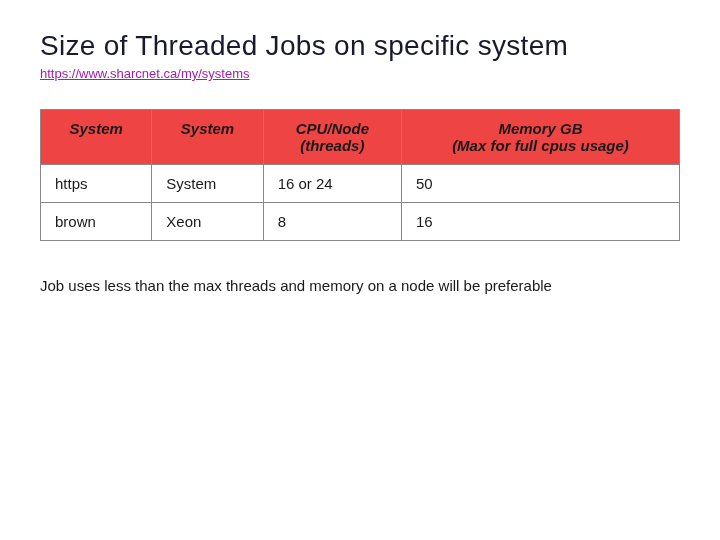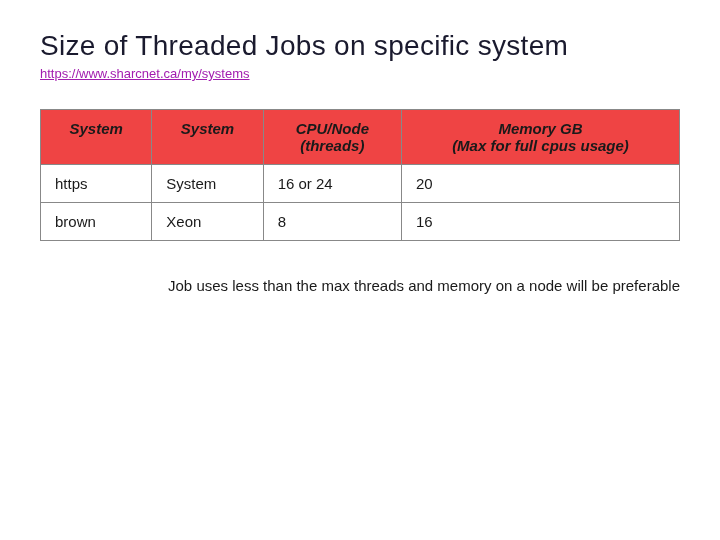--- a/index.html
+++ b/index.html
@@ -65,21 +65,20 @@
     }
 
     .data-table tbody tr:nth-child(odd) {
       background: #ffffff;
     }
 
     .footer-note {
       font-size: 15px;
       color: #1a1a1a;
       margin-top: 10px;
-      text-align: right;
     }
   </style>
 </head>
 <body>
 
 <div class="page-container">
   <h1 class="page-title">Size of Threaded Jobs on specific system</h1>
 
   <a class="page-link">https://www.sharcnet.ca/my/systems</a>
 
@@ -98,21 +97,21 @@
         <th>
           Memory GB<br>(Max for full cpus usage)
         </th>
       </tr>
     </thead>
     <tbody>
       <tr>
         <td>https</td>
         <td>System</td>
         <td>16 or 24</td>
-        <td>20</td>
+        <td>50</td>
       </tr>
       <tr>
         <td>brown</td>
         <td>Xeon</td>
         <td>8</td>
         <td>16</td>
       </tr>
     </tbody>
   </table>
 

